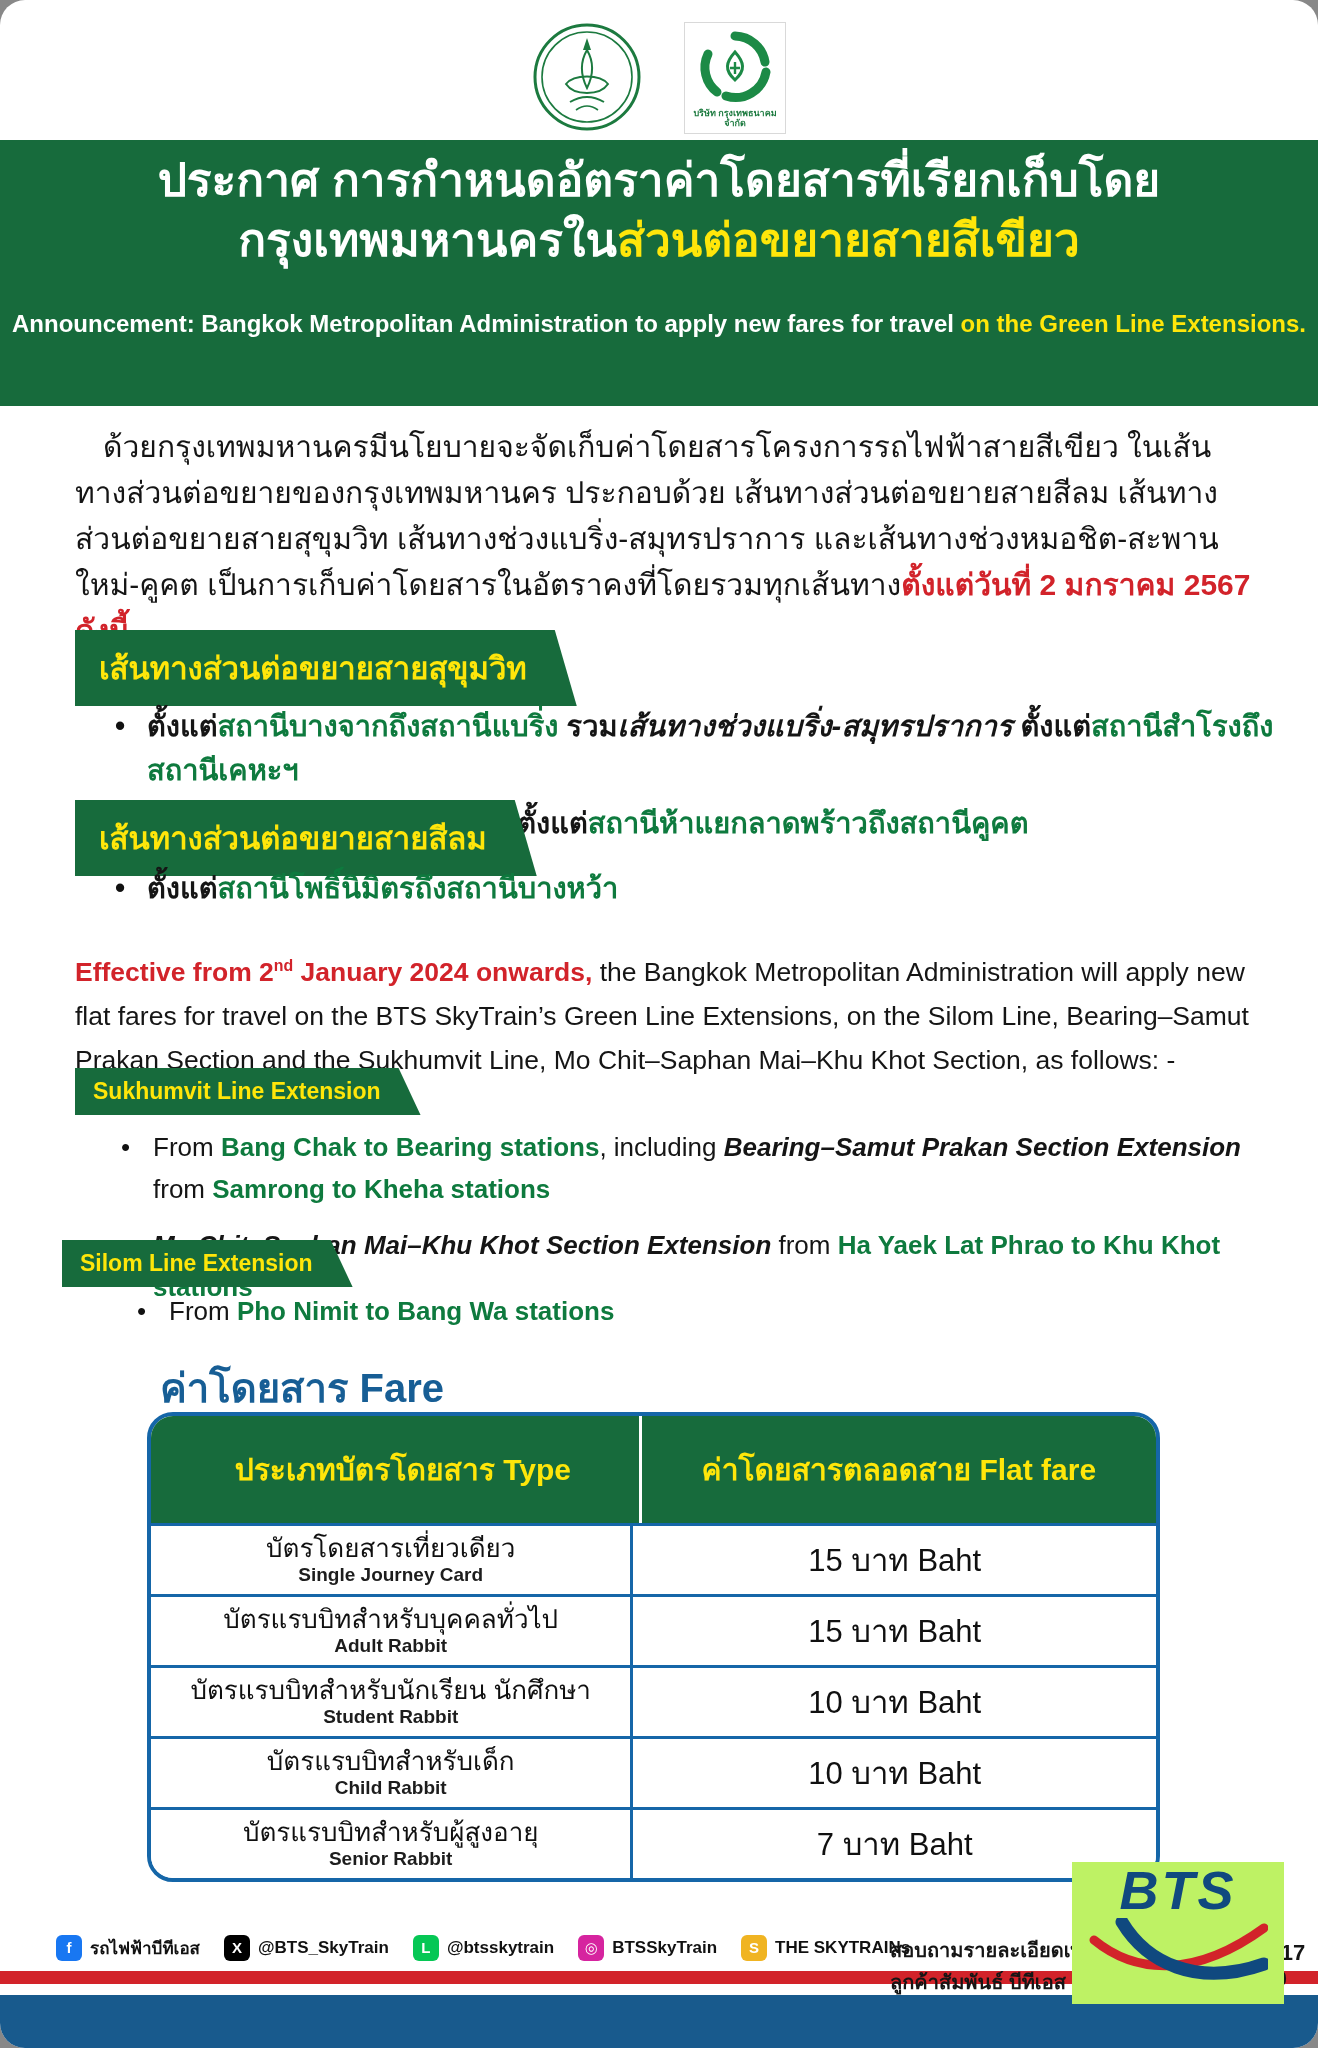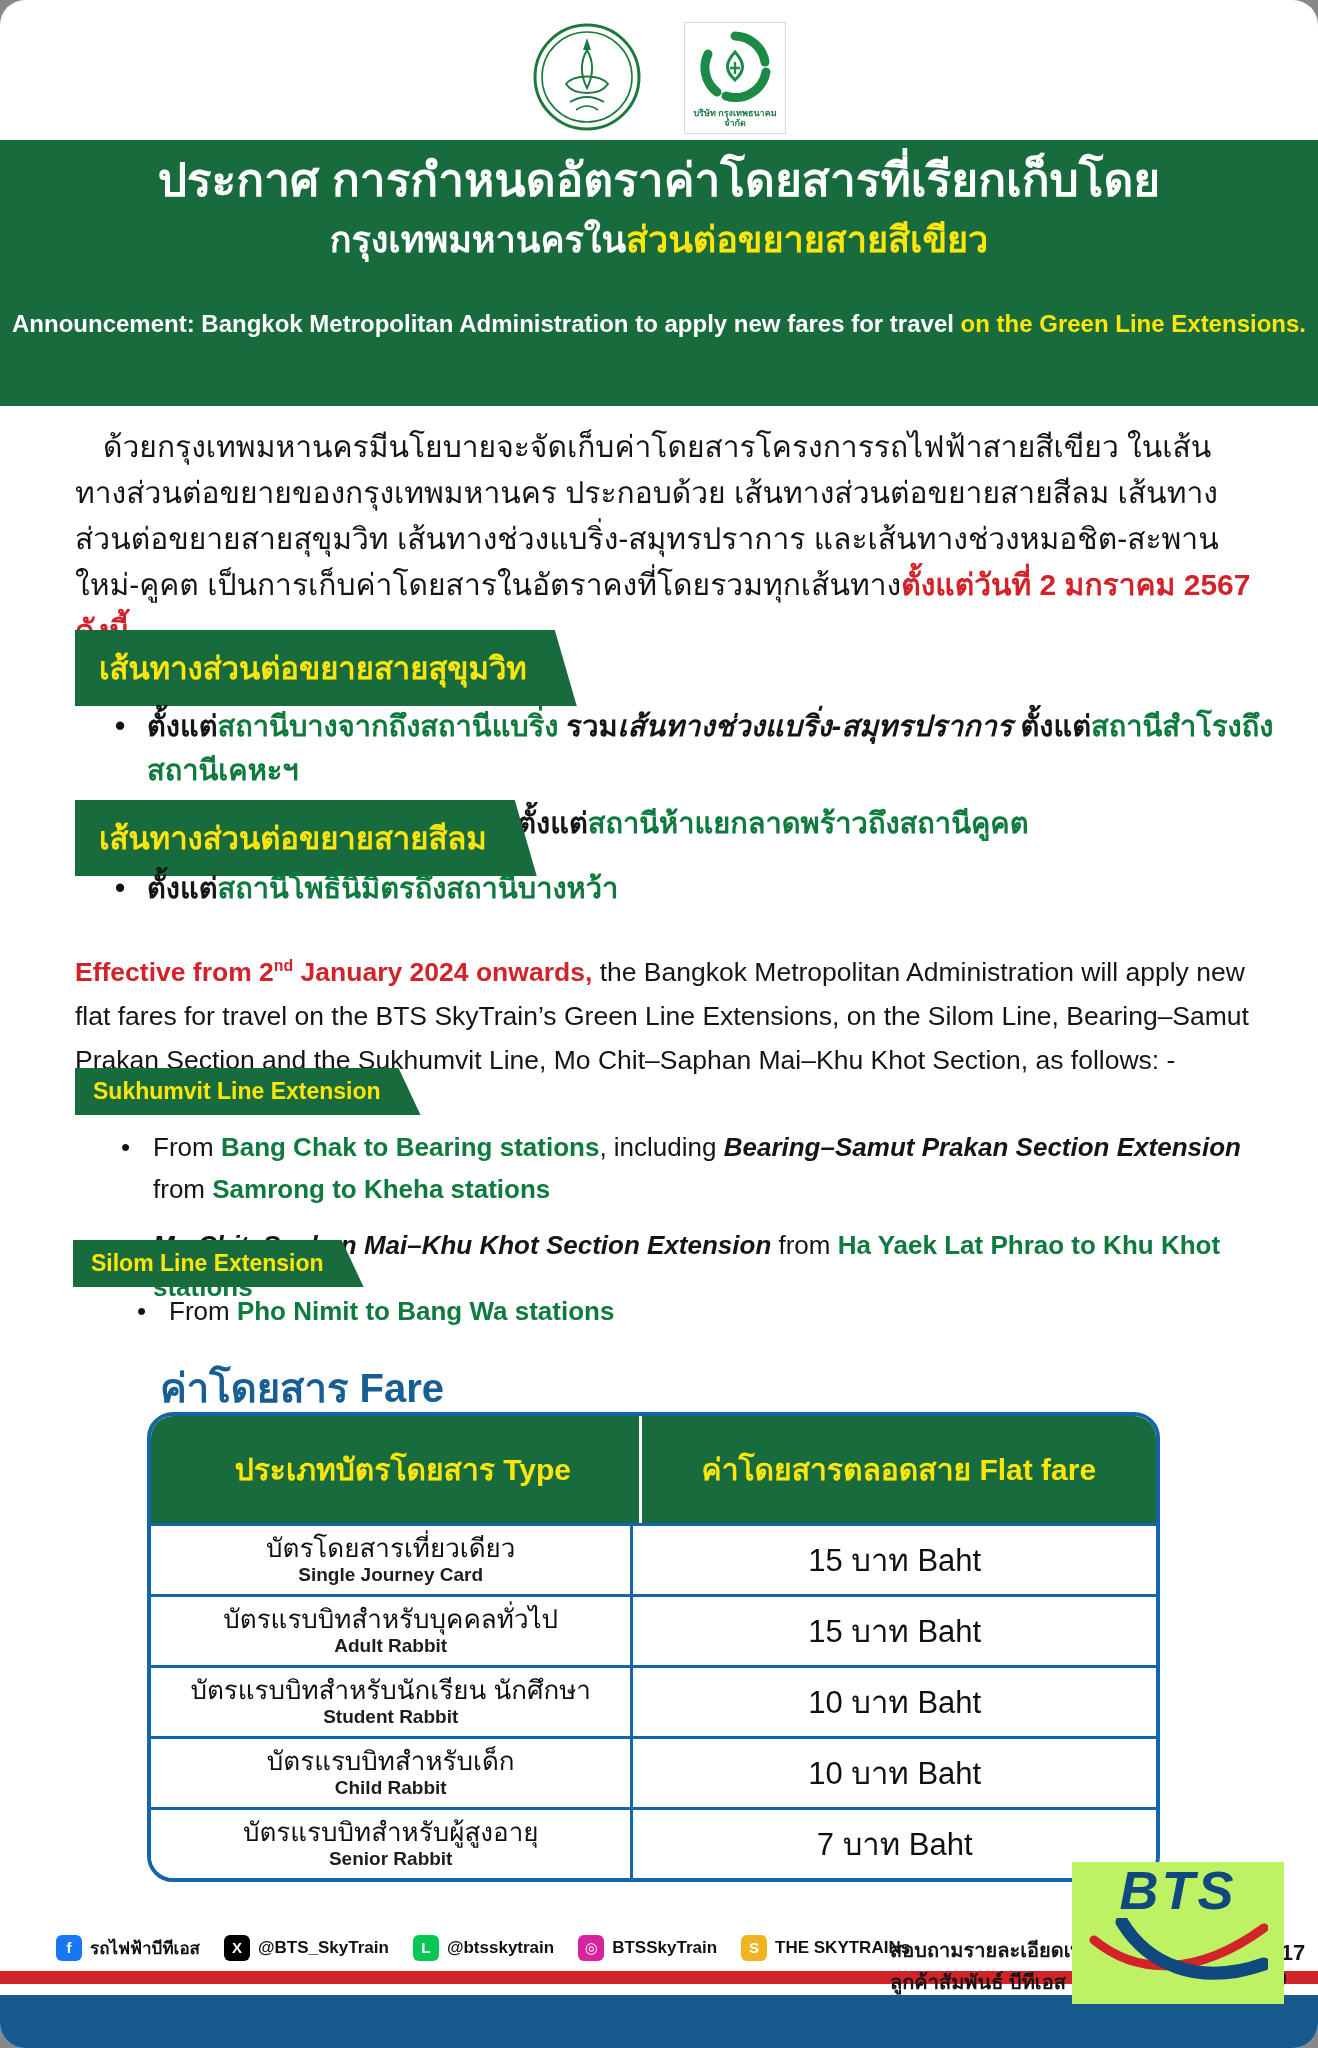--- a/index.html
+++ b/index.html
@@ -18,40 +18,40 @@
 
   
   .logos{position:absolute;top:22px;left:0;right:0;display:flex;justify-content:center;align-items:flex-start;gap:42px;}
   .bma-seal{width:110px;height:110px;}
   .kt-box{width:102px;height:112px;background:#fff;border:1px solid #d9d9d9;display:flex;flex-direction:column;align-items:center;justify-content:flex-start;padding-top:5px;}
   .kt-caption{font-size:9px;color:#1c7a3f;font-weight:bold;margin-top:2px;text-align:center;line-height:10px;}
 
   
   .green-band{position:absolute;top:140px;left:0;width:100%;height:266px;background:var(--green);text-align:center;color:#fff;}
   .title1{padding-top:12px;font-size:46px;font-weight:bold;line-height:56px;}
-  .title2{font-size:36px;font-weight:bold;line-height:56px;margin-top:4px;}
+  .title2{font-size:46px;font-weight:bold;line-height:56px;margin-top:4px;}
   .t-yellow{color:var(--yellow);}
   .subtitle{margin-top:42px;font-size:24px;font-weight:bold;}
 
   
   .abs{position:absolute;left:75px;width:1182px;}
   .intro{top:424px;font-size:30px;line-height:46px;text-indent:28px;color:var(--ink);}
   .seg-red{color:var(--red);font-weight:bold;}
   sup.seg-sup-red{color:var(--red);font-weight:bold;font-size:60%;}
   .seg-green{color:var(--stn);font-weight:bold;}
   .seg-italic{font-style:italic;font-weight:bold;}
 
   .badge{display:inline-block;background:var(--green);color:var(--yellow);font-weight:bold;
          clip-path:polygon(0 0,calc(100% - 22px) 0,100% 100%,0 100%);}
   .badge-lg{font-size:31px;padding:13px 50px 13px 24px;}
   .badge-sm{font-size:23px;padding:10px 40px 10px 18px;}
   .b1{top:630px;}
   .b2{top:800px;}
   .eb1{top:1068px;}
-  .eb2{top:1240px;left:73px;}
+  .eb2{top:1240px;left:62px;}
 
   ul.bullets{list-style:none;}
   ul.bullets li{position:relative;padding-left:32px;}
   ul.bullets li::before{content:"\2022";position:absolute;left:0;top:0;color:#111;}
   .th-bullets{top:704px;margin-left:40px;}
   .th-bullets li{font-size:29px;font-weight:bold;line-height:44px;margin-bottom:9px;}
   .th-bullet3{top:866px;margin-left:40px;}
   .th-bullet3 li{font-size:29px;font-weight:bold;line-height:44px;}
 
   .eng-para{top:944px;font-size:26.5px;line-height:44px;}

